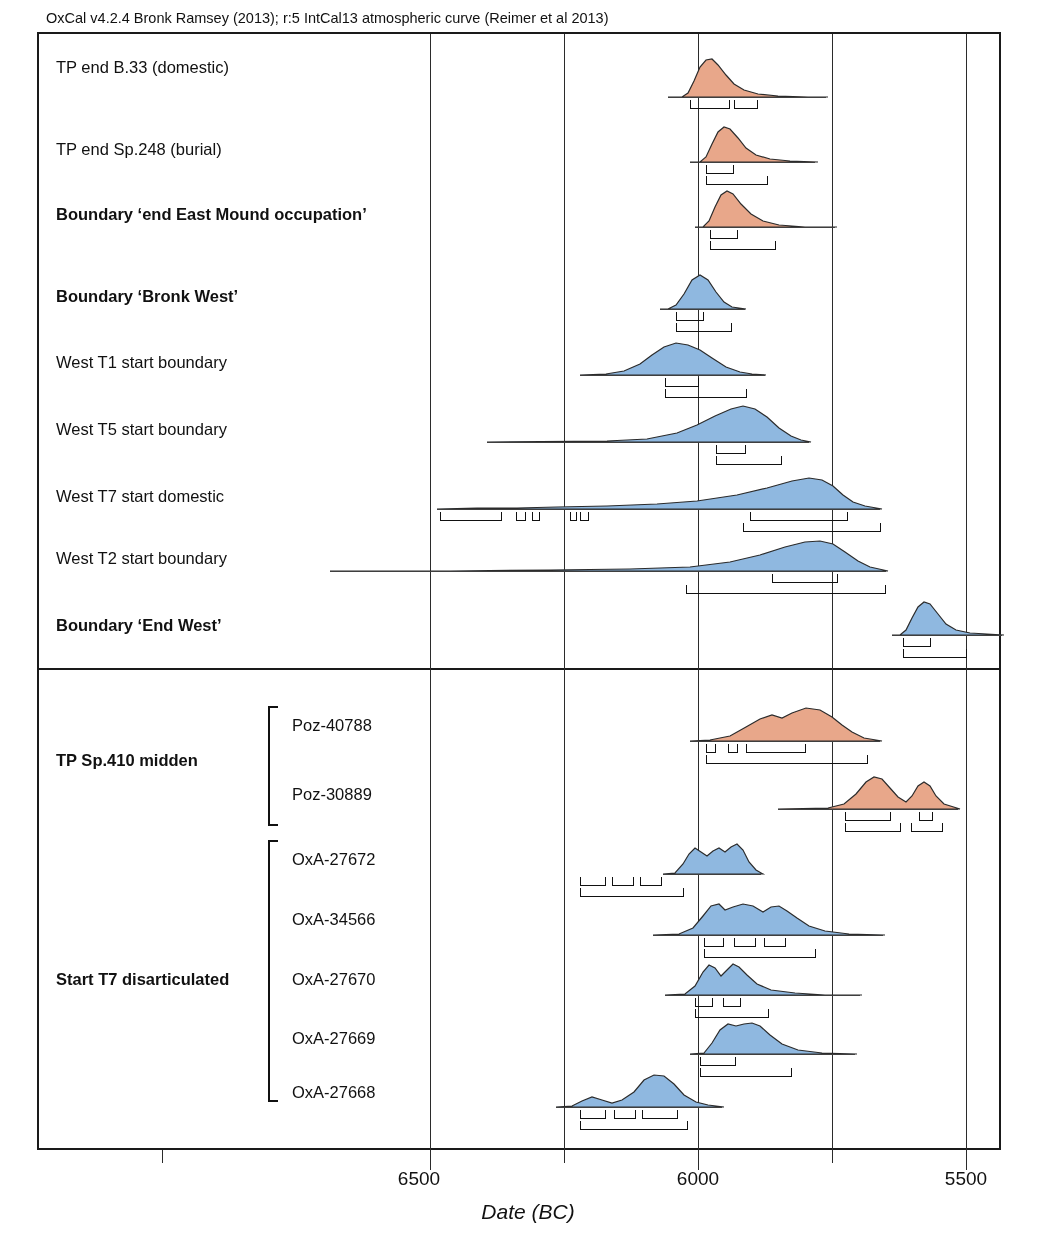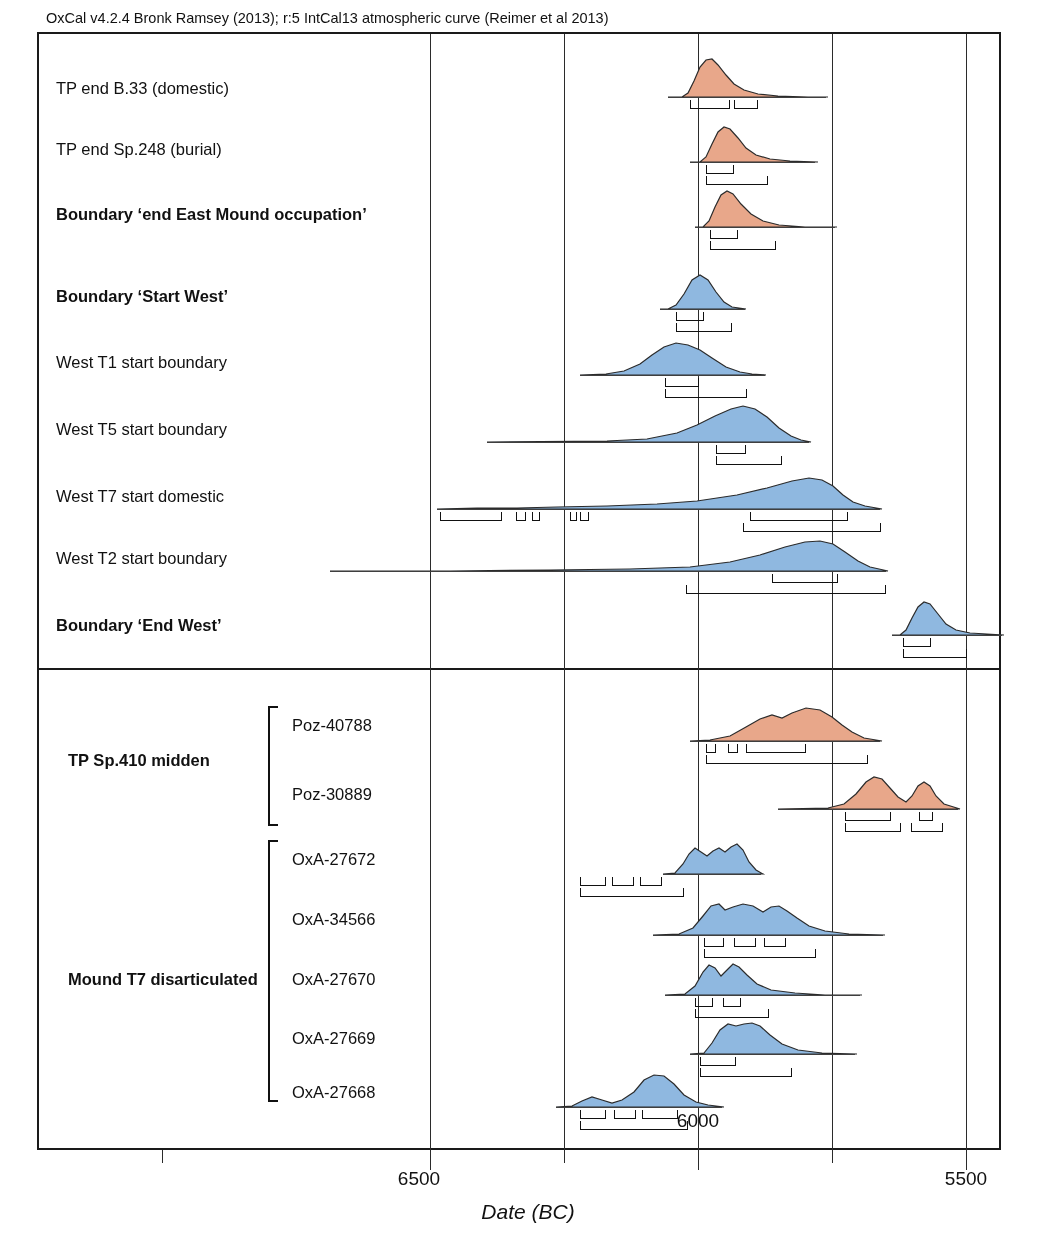--- a/index.html
+++ b/index.html
@@ -16,21 +16,21 @@
   .vline{position:absolute;width:0;border-left:1.6px solid #2b2b2b;}
 
   
   .axis-tick{position:absolute;width:0;border-left:1.6px solid #2b2b2b;}
   .axis-label{position:absolute;font-size:19px;color:#111;transform:translateX(-50%);}
   .axis-title{position:absolute;width:100%;text-align:center;font-style:italic;font-size:21px;color:#111;}
 
   
   .row-label{position:absolute;font-size:16.5px;color:#111;white-space:nowrap;}
   .row-label.bold{font-weight:bold;}
-  .group-label{position:absolute;font-size:16.5px;font-weight:bold;color:#111;white-space:nowrap;margin-left:12px;}
+  .group-label{position:absolute;font-size:16.5px;font-weight:bold;color:#111;white-space:nowrap;}
   .sub-label{position:absolute;font-size:16.5px;color:#111;white-space:nowrap;}
 
   
   .grp-bracket{position:absolute;border-left:2px solid #111;border-top:2px solid #111;border-bottom:2px solid #111;width:10px;box-sizing:border-box;}
 
   
   .dist{position:absolute;}
   .dist svg{display:block;overflow:visible;}
 
   
@@ -56,26 +56,26 @@
   <div class="vline" style="left:832px;top:34px;height:1116px;"></div>
 
   <div class="axis-tick" style="left:162px;top:1150px;height:13px;"></div>
   <div class="axis-tick" style="left:430px;top:1150px;height:20px;"></div>
   <div class="axis-tick" style="left:564px;top:1150px;height:13px;"></div>
   <div class="axis-tick" style="left:698px;top:1150px;height:20px;"></div>
   <div class="axis-tick" style="left:832px;top:1150px;height:13px;"></div>
   <div class="axis-tick" style="left:966px;top:1150px;height:20px;"></div>
 
   <div class="axis-label" style="left:419px;top:1168px;">6500</div>
-  <div class="axis-label" style="left:698px;top:1110px;text-align:right;">6000</div>
+  <div class="axis-label" style="left:698px;top:1168px;text-align:right;">6000</div>
   <div class="axis-label" style="left:966px;top:1168px;">5500</div>
 
   <div class="axis-title" style="left:0;top:1200px;">Date (BC)</div>
 
-  <div class="row-label" style="left:56px;top:79px;">TP end B.33 (domestic)</div>
+  <div class="row-label" style="left:56px;top:58px;">TP end B.33 (domestic)</div>
   <div class="baseline" style="left:668px;top:97px;width:158px;"></div>
   <div class="dist" style="left:668px;top:57px;">
     <svg width="160" height="41" viewBox="0 0 160 41" preserveAspectRatio="none">
       <path d="M0,40 L14,40 L20,36 L26,24 L32,10 L38,3 L44,2 L50,8 L58,18 L66,27 L76,33 L90,37 L110,39 L140,40 L160,40 Z" fill="#e8a78a" stroke="#2b2b2b" stroke-width="1.2"></path>
     </svg>
   </div>
   <div class="range" style="left:690px;top:100px;width:80px;">
     <div class="seg" style="left:0px;width:40px;"></div>
     <div class="seg" style="left:44px;width:24px;"></div>
   </div>
@@ -97,21 +97,21 @@
   <div class="dist" style="left:695px;top:189px;">
     <svg width="142" height="39" viewBox="0 0 142 39" preserveAspectRatio="none">
       <path d="M0,38 L8,38 L14,32 L20,18 L26,6 L32,2 L38,5 L46,15 L56,25 L68,32 L84,36 L110,38 L142,38 Z" fill="#e8a78a" stroke="#2b2b2b" stroke-width="1.2"></path>
     </svg>
   </div>
   <div class="range" style="left:710px;top:230px;width:70px;">
     <div class="seg" style="left:0px;width:28px;"></div>
     <div class="seg" style="left:0px;width:66px;top:11px;"></div>
   </div>
 
-  <div class="row-label bold" style="left:56px;top:287px;">Boundary ‘Start West’</div>
+  <div class="row-label bold" style="left:56px;top:287px;">Boundary ‘Bronk West’</div>
   <div class="baseline" style="left:660px;top:309px;width:85px;"></div>
   <div class="dist" style="left:660px;top:272px;">
     <svg width="86" height="38" viewBox="0 0 86 38" preserveAspectRatio="none">
       <path d="M0,37 L8,37 L16,33 L24,22 L32,8 L40,3 L48,8 L56,20 L64,30 L72,35 L86,37 Z" fill="#8fb8e0" stroke="#2b2b2b" stroke-width="1.2"></path>
     </svg>
   </div>
   <div class="range" style="left:676px;top:312px;width:60px;">
     <div class="seg" style="left:0px;width:28px;"></div>
     <div class="seg" style="left:0px;width:56px;top:11px;"></div>
   </div>
@@ -205,21 +205,21 @@
       <path d="M0,37 L50,36 L66,32 L78,22 L88,10 L96,5 L104,7 L112,16 L120,25 L128,30 L134,24 L140,14 L146,10 L152,14 L158,24 L166,32 L182,37 Z" fill="#e8a78a" stroke="#2b2b2b" stroke-width="1.2"></path>
     </svg>
   </div>
   <div class="range" style="left:845px;top:812px;width:120px;">
     <div class="seg" style="left:0px;width:46px;"></div>
     <div class="seg" style="left:74px;width:14px;"></div>
     <div class="seg" style="left:0px;width:56px;top:11px;"></div>
     <div class="seg" style="left:66px;width:32px;top:11px;"></div>
   </div>
 
-  <div class="group-label" style="left:56px;top:970px;">Mound T7 disarticulated</div>
+  <div class="group-label" style="left:56px;top:970px;">Start T7 disarticulated</div>
   <div class="grp-bracket" style="left:268px;top:840px;height:262px;"></div>
 
   <div class="sub-label" style="left:292px;top:850px;">OxA-27672</div>
   <div class="baseline" style="left:663px;top:874px;width:98px;"></div>
   <div class="dist" style="left:663px;top:838px;">
     <svg width="100" height="37" viewBox="0 0 100 37" preserveAspectRatio="none">
       <path d="M0,36 L12,35 L20,26 L26,16 L32,10 L38,14 L44,18 L50,13 L56,10 L62,14 L68,9 L74,6 L80,12 L86,24 L93,32 L100,36 Z" fill="#8fb8e0" stroke="#2b2b2b" stroke-width="1.2"></path>
     </svg>
   </div>
   <div class="range" style="left:580px;top:877px;width:110px;">

